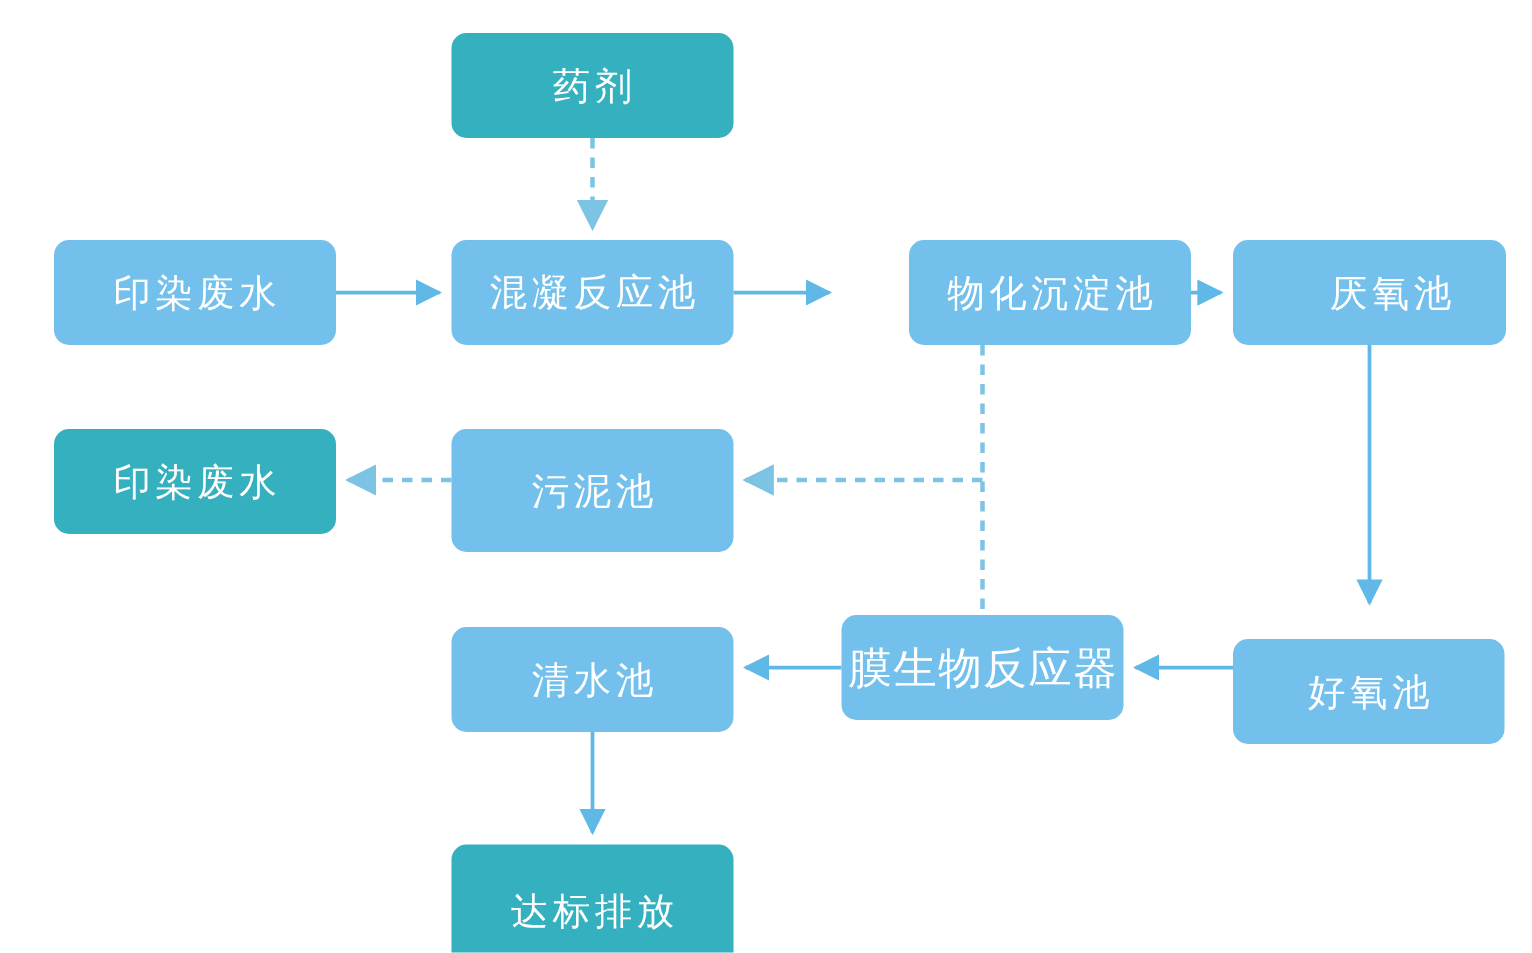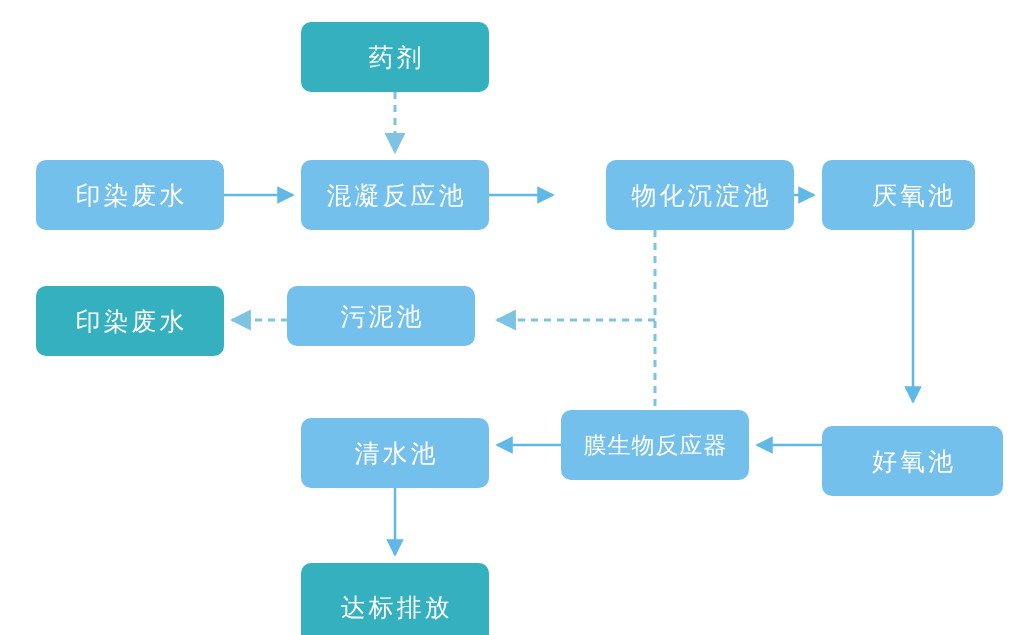--- a/index.html
+++ b/index.html
@@ -115,37 +115,37 @@
   </div>
 
   <div class="node blue" style="left:301px; top:160px; width:188px; height:70px;font-family:Liberation Serif, serif;">
     <span>混凝反应池</span>
   </div>
 
   <div class="node blue" style="left:594px; top:160px; width:188px; height:70px;margin-left:12px;">
     <span>物化沉淀池</span>
   </div>
 
-  <div class="node blue" style="left:822px; top:160px; width:153px; height:70px;padding-left:28px;">
+  <div class="node blue" style="left:822px; top:160px; width:182px; height:70px;padding-left:28px;">
     <span>厌氧池</span>
   </div>
 
   <div class="node teal" style="left:36px; top:286px; width:188px; height:70px;">
     <span>印染废水</span>
   </div>
 
-  <div class="node blue" style="left:287px; top:286px; width:188px; height:60px;">
+  <div class="node blue" style="left:301px; top:286px; width:188px; height:82px;">
     <span>污泥池</span>
   </div>
 
   <div class="node blue" style="left:301px; top:418px; width:188px; height:70px;">
     <span>清水池</span>
   </div>
 
-  <div class="node blue" style="left:561px; top:410px; width:188px; height:70px; font-size:23px; letter-spacing:1px; text-indent:1px;">
+  <div class="node blue" style="left:561px; top:410px; width:188px; height:70px; font-size:29px; letter-spacing:1px; text-indent:1px;">
     <span>膜生物反应器</span>
   </div>
 
   <div class="node blue" style="left:822px; top:426px; width:181px; height:70px;">
     <span>好氧池</span>
   </div>
 
   <div class="node teal" style="left:301px; top:563px; width:188px; height:88px;">
     <span>达标排放</span>
   </div>

